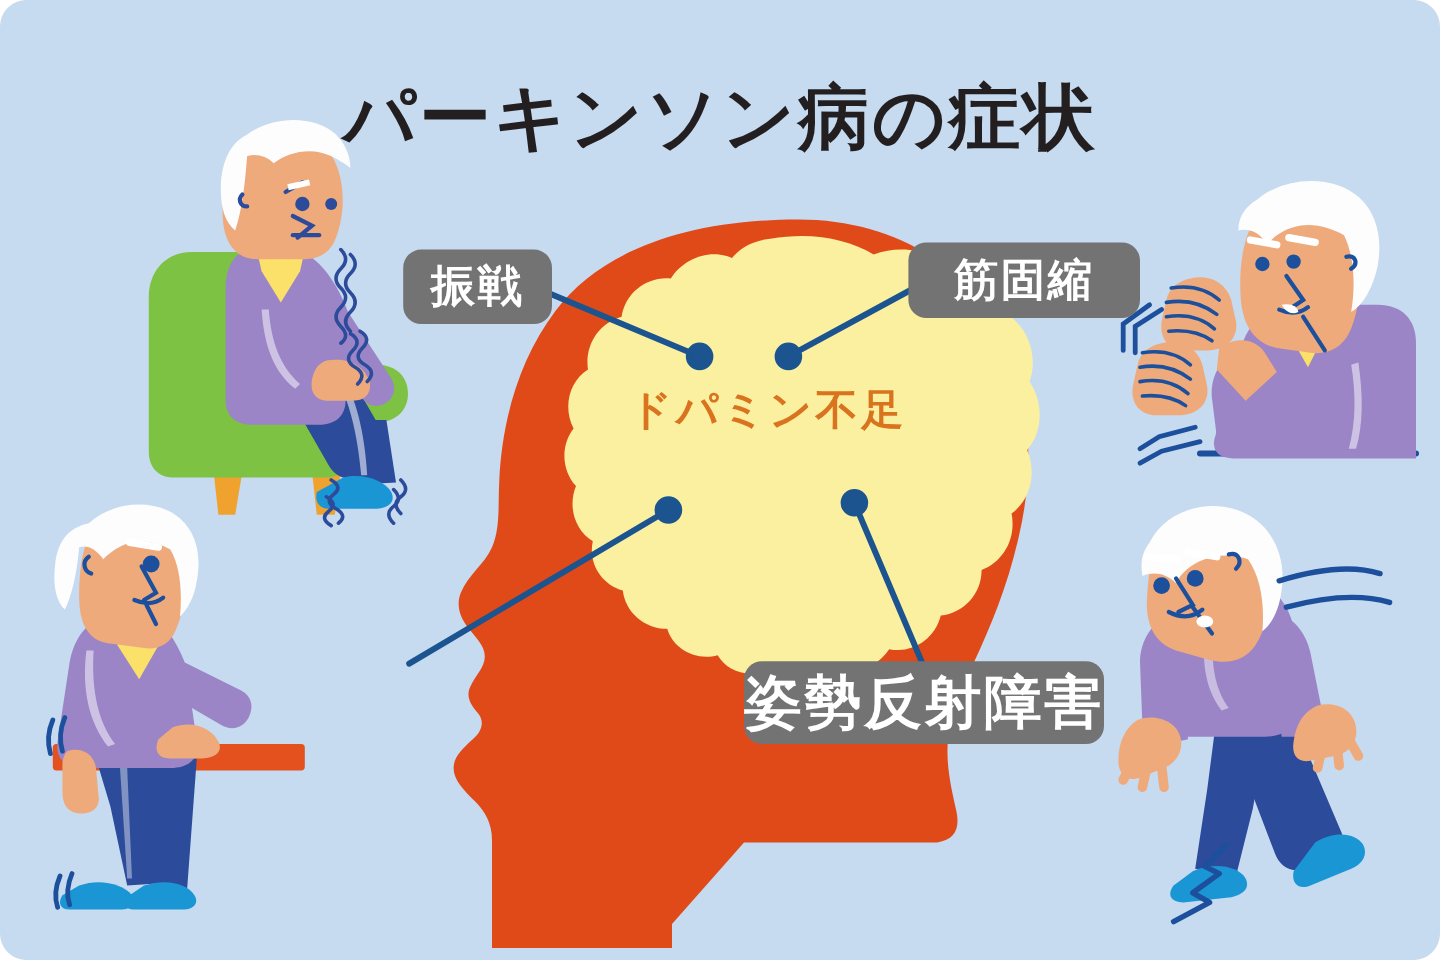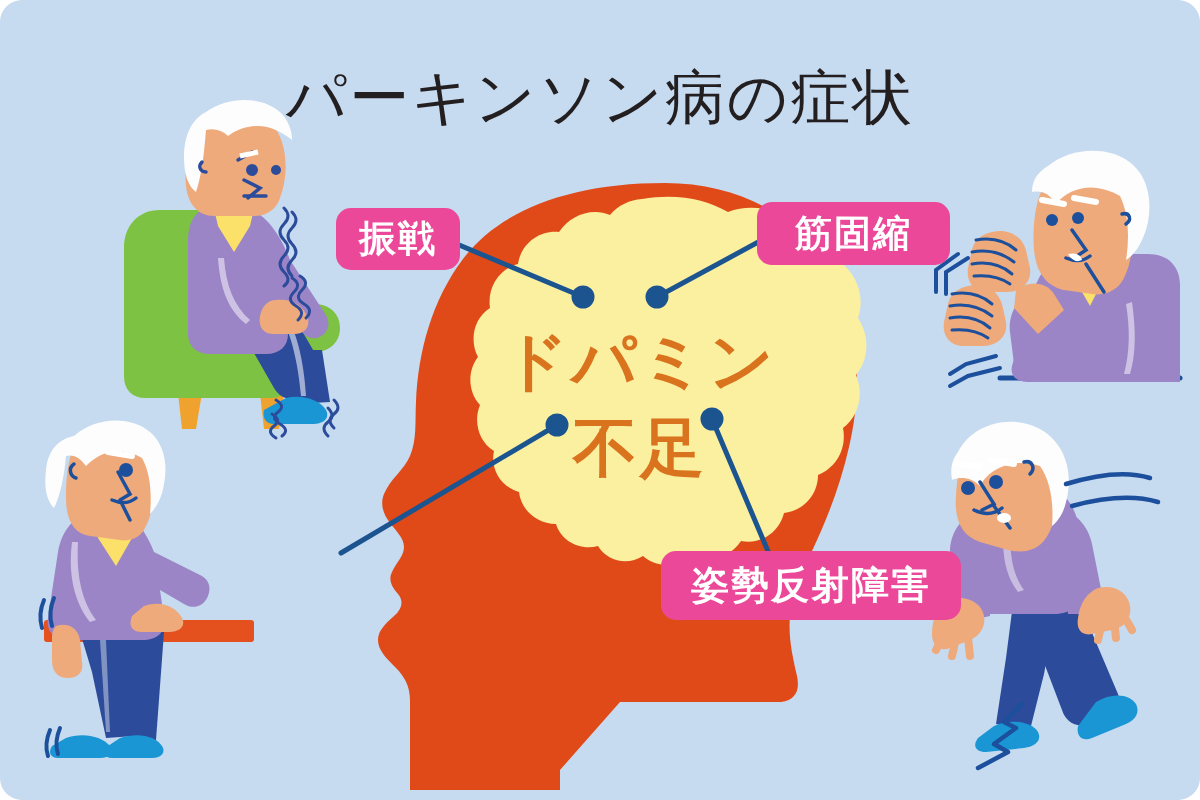--- a/index.html
+++ b/index.html
@@ -1,32 +1,32 @@
 <!DOCTYPE html>
 <html><head>
 <meta charset="utf-8">
 <style>
   html,body{margin:0;padding:0;background:#ffffff;}
   body{width:1200px;height:800px;overflow:hidden;
        font-family:"Liberation Sans","DejaVu Sans",sans-serif;}
   #stage{position:relative;width:1200px;height:800px;}
   #canvas{position:absolute;inset:0;}
-  .lbl{position:absolute;background:#ec4899;border-radius:15px;
+  .lbl{position:absolute;background:#737373;border-radius:15px;
        color:#ffffff;display:flex;align-items:center;justify-content:center;
        font-weight:700;letter-spacing:2px;white-space:nowrap;
        font-family:"DejaVu Sans","Liberation Sans",sans-serif;}
   #lbl-tremor{left:336px;top:208px;width:124px;height:62px;font-size:37px;}
   #lbl-rigidity{left:757px;top:202px;width:193px;height:63px;font-size:37px;}
   #lbl-akinesia{left:219px;top:524px;width:126px;height:60px;font-size:37px;}
-  #lbl-postural{left:661px;top:551px;width:300px;height:69px;font-size:38px;}
+  #lbl-postural{left:620px;top:551px;width:300px;height:69px;font-size:48px;}
   #title{position:absolute;left:0;top:58px;width:1200px;text-align:center;
-         font-size:60px;font-weight:400;color:#231f20;letter-spacing:2px;
+         font-size:60px;font-weight:700;color:#231f20;letter-spacing:2px;
          font-family:"DejaVu Sans","Liberation Sans",sans-serif;}
   #brain-text{position:absolute;left:470px;top:318px;width:340px;
-        text-align:center;font-size:64px;font-weight:700;color:#d9731e;
+        text-align:center;font-size:35px;font-weight:700;color:#d9731e;
         letter-spacing:3px;font-family:"DejaVu Sans","Liberation Sans",sans-serif;}
 </style>
 </head>
 <body>
 
 <div id="stage">
 
   <svg id="canvas" viewBox="0 0 1200 800">
     <defs>
       <clipPath id="pageClip">

